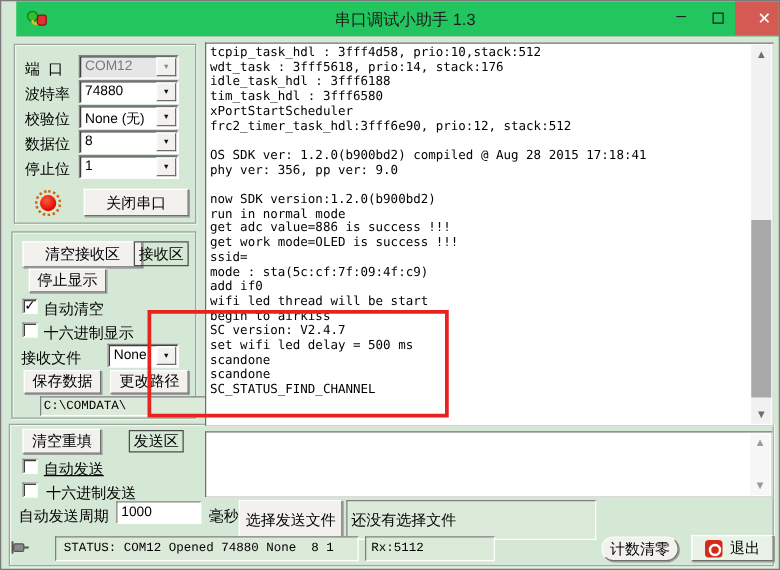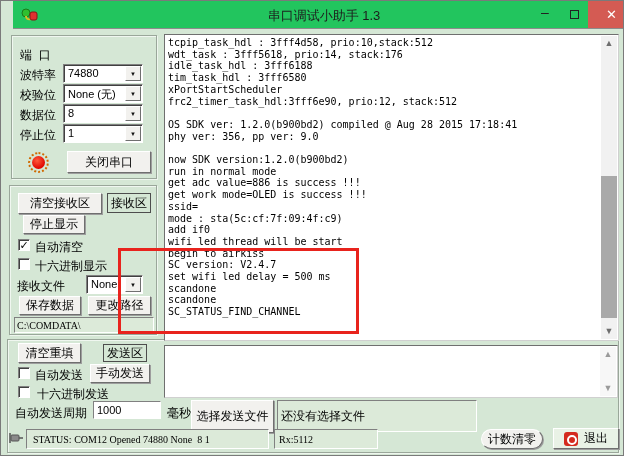--- a/index.html
+++ b/index.html
@@ -86,21 +86,21 @@
   }
   .ledlight {
     position:absolute; left:31px; top:155px; width:13px; height:13px;
     background:radial-gradient(circle at 40% 35%, #ff5a3c, #e00600 70%);
     border-radius:50%; outline:2px dotted #d06a00; outline-offset:2px;
   }
   .annotation {
     position:absolute; left:117px; top:247px; width:241px; height:86px;
     border:3px solid #e8231d; z-index:50; pointer-events:none;
   }
-  .statusfont { font-family:Liberation Serif, serif; font-size:10px; }
+  .statusfont { font-family:Liberation Mono, monospace; font-size:10px;margin-left:18px; }
   .exit-icon {
     display:inline-block; width:14px; height:14px; border-radius:3px;
     background:#d42a1e; margin-right:6px; position:relative; flex:none;
   }
   .exit-icon::after {
     content:""; position:absolute; left:3px; top:3px; width:6px; height:6px;
     border:2px solid #fff; border-radius:50%;
   }
   .pin-icon { position:absolute; left:7px; top:430px; width:16px; height:16px; }
 </style>
@@ -117,20 +117,24 @@
     </svg>
     <div class="title">串口调试小助手 1.3</div>
     <div class="cap-btn btn-min">–</div>
     <div class="cap-btn btn-max"><span class="sq"></span></div>
     <div class="cap-btn btn-close">✕</div>
   </div>
 
   <div class="groupbox" style="left:10px; top:34px; width:146px; height:144px;"></div>
 
   <div class="lbl" style="left:19px; top:46px;">端  口</div>
+  <div class="combo disabled" style="left:62px; top:43px; width:80px; height:19px;">
+    <span class="val">COM12</span>
+    <span class="drop">▼</span>
+  </div>
 
   <div class="lbl" style="left:19px; top:66px;">波特率</div>
   <div class="combo" style="left:62px; top:63px; width:80px; height:19px;">
     <span class="val">74880</span>
     <span class="drop">▼</span>
   </div>
 
   <div class="lbl" style="left:19px; top:86px;">校验位</div>
   <div class="combo" style="left:62px; top:83px; width:80px; height:19px;">
     <span class="val">None (无)</span>
@@ -147,21 +151,21 @@
   <div class="combo" style="left:62px; top:123px; width:80px; height:19px;">
     <span class="val">1</span>
     <span class="drop">▼</span>
   </div>
 
   <div class="ledlight"></div>
   <div class="btn3d" style="left:66px; top:150px; width:84px; height:22px;">关闭串口</div>
 
   <div class="groupbox" style="left:8px; top:184px; width:148px; height:150px;"></div>
 
-  <div class="btn3d" style="left:17px; top:192px; width:84px; height:21px;">清空接收区</div>
+  <div class="btn3d" style="left:17px; top:192px; width:96px; height:21px;">清空接收区</div>
   <div class="flatlabel" style="left:106px; top:192px; width:44px; height:20px;">接收区</div>
   <div class="btn3d" style="left:22px; top:214px; width:62px; height:19px;">停止显示</div>
 
   <div class="checkbox checked" style="left:17px; top:238px;"></div>
   <div class="lbl" style="left:34px; top:238px;">自动清空</div>
 
   <div class="checkbox" style="left:17px; top:257px;"></div>
   <div class="lbl" style="left:34px; top:257px;">十六进制显示</div>
 
   <div class="lbl" style="left:16px; top:277px;">接收文件</div>
@@ -174,22 +178,21 @@
   <div class="btn3d" style="left:87px; top:295px; width:63px; height:19px;">更改路径</div>
 
   <div class="sunken statusfont" style="left:13px; top:316px; width:140px; height:16px; padding-left:2px;">C:\COMDATA\</div>
 
   <div class="groupbox" style="left:6px; top:338px; width:612px; height:114px;"></div>
 
   <div class="btn3d" style="left:17px; top:342px; width:63px; height:20px;">清空重填</div>
   <div class="flatlabel" style="left:102px; top:343px; width:44px; height:18px;">发送区</div>
 
   <div class="checkbox" style="left:17px; top:366px;"></div>
-  <div class="lbl" style="left:34px; top:366px;">自动发送</div>
-  <div class="btn3d" style="left:89px; top:363px; width:60px; height:19px;">手动发送</div>
+  <div class="lbl" style="left:34px; top:366px;text-decoration:underline;">自动发送</div>
 
   <div class="checkbox" style="left:17px; top:385px;"></div>
   <div class="lbl" style="left:36px; top:385px;">十六进制发送</div>
 
   <div class="lbl" style="left:14px; top:404px;">自动发送周期</div>
   <div class="sunken" style="left:92px; top:400px; width:68px; height:18px; background:#fff; padding-left:3px; font-size:11px;">1000</div>
   <div class="lbl" style="left:166px; top:404px;">毫秒</div>
 
   <div class="btn3d" style="left:190px; top:399px; width:83px; height:33px;">选择发送文件</div>
   <div class="sunken" style="left:276px; top:399px; width:200px; height:32px; padding-left:3px;font-family:Liberation Serif, serif;">还没有选择文件</div>

